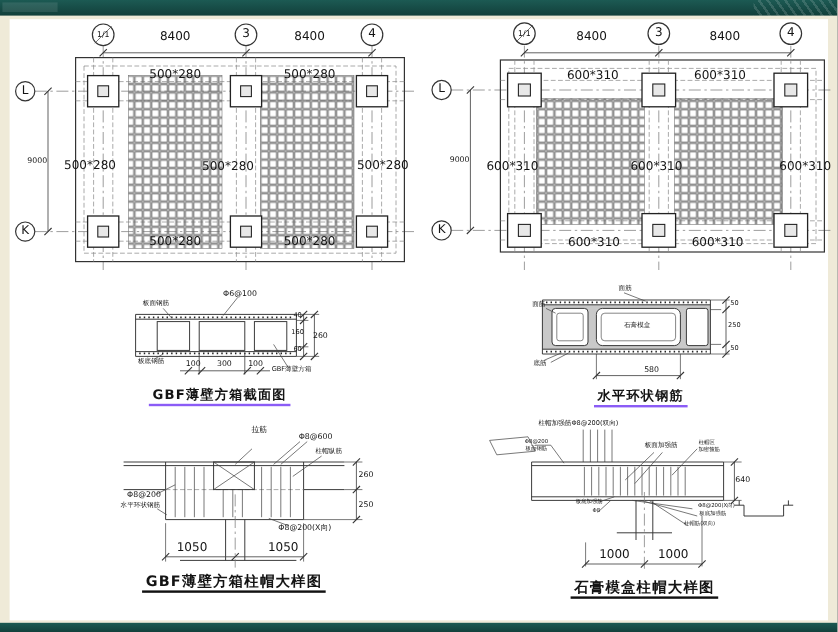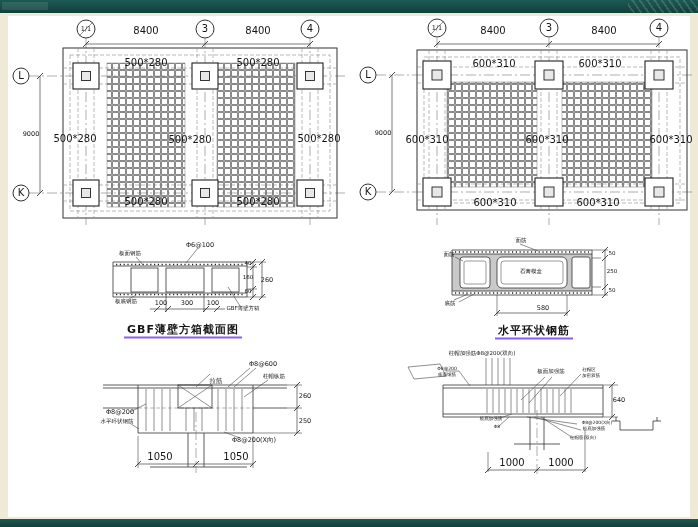--- a/index.html
+++ b/index.html
@@ -266,45 +266,47 @@
     <span class="s5" style="left:521px;top:241px">面筋</span>
     <span class="s5" style="left:449px;top:255px">面筋</span>
     <span class="s5" style="left:450px;top:304px">底筋</span>
     <span class="s5" style="left:531px;top:272px">石膏模盒</span>
     <span class="s5 rot" style="left:612px;top:254px">50</span>
     <span class="s5 rot" style="left:612px;top:272px">250</span>
     <span class="s5 rot" style="left:612px;top:291px">50</span>
     <span class="s6" style="left:543px;top:308px">580</span>
     <span class="title" style="left:534px;top:332px">水平环状钢筋</span>
 
-    <span class="s6" style="left:216px;top:381px">拉筋</span>
+    <span class="s6" style="left:216px;top:358px">拉筋</span>
     <span class="s6" style="left:263px;top:364px">Φ8@600</span>
     <span class="s5" style="left:274px;top:377px">柱帽纵筋</span>
     <span class="s6" style="left:120px;top:412px">Φ8@200</span>
     <span class="s5" style="left:117px;top:422px">水平环状钢筋</span>
     <span class="s6" style="left:254px;top:440px">Φ8@200(X向)</span>
     <span class="s6 rot" style="left:305px;top:396px">260</span>
     <span class="s6 rot" style="left:305px;top:421px">250</span>
     <span class="s7" style="left:160px;top:457px">1050</span>
     <span class="s7" style="left:236px;top:457px">1050</span>
+    <span class="title2" style="left:195px;top:486px">GBF薄壁方箱柱帽大样图</span>
 
     <span class="s5" style="left:482px;top:354px">柱帽加强筋Φ8@200(双向)</span>
     <span class="s4" style="left:447px;top:369px">Φ8@200</span>
     <span class="s4" style="left:447px;top:375px">板面钢筋</span>
     <span class="s5" style="left:551px;top:372px">板面加强筋</span>
     <span class="s4" style="left:589px;top:370px">柱帽区</span>
     <span class="s4" style="left:591px;top:376px">加密箍筋</span>
     <span class="s4" style="left:491px;top:419px">板底加强筋</span>
     <span class="s4" style="left:497px;top:427px">Φ8</span>
     <span class="s4" style="left:597px;top:423px">Φ8@200(X向)</span>
     <span class="s4" style="left:594px;top:429px">板底加强筋</span>
     <span class="s4" style="left:583px;top:438px">柱帽筋(双向)</span>
     <span class="s6 rot" style="left:619px;top:400px">640</span>
     <span class="s7" style="left:512px;top:463px">1000</span>
     <span class="s7" style="left:561px;top:463px">1000</span>
+    <span class="title2" style="left:537px;top:491px">石膏模盒柱帽大样图</span>
   </div>
 
   <div class="bar top">
     <div class="bar-glow"></div>
     <div class="bar-streaks"></div>
   </div>
   <div class="bar bottom"></div>
 </div>
 
 </body></html>

